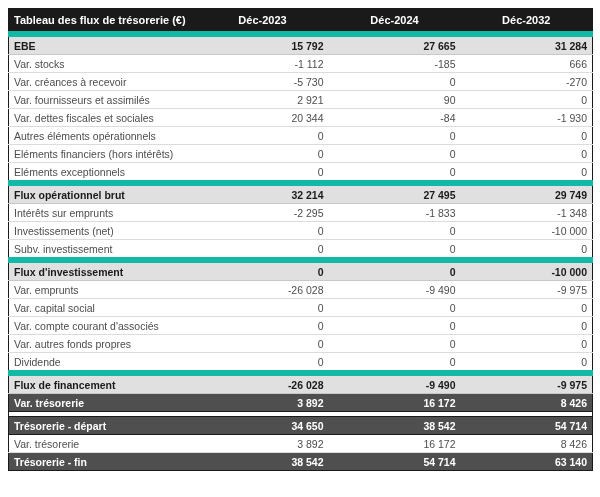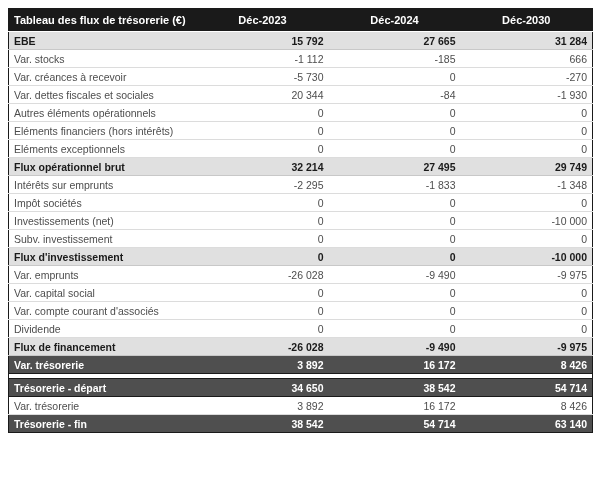--- a/index.html
+++ b/index.html
@@ -49,21 +49,21 @@
 
   tr.row-normal td {
     background: #ffffff;
     color: #4d4d4d;
     border-bottom: 1px solid #dcdcdc;
   }
   tr.row-subtotal td {
     background: #e0e0e0;
     color: #1a1a1a;
     font-weight: bold;
-    border-top: 1px solid #14b8a6;
+    border-top: 6px solid #14b8a6;
     border-bottom: 1px solid #c8c8c8;
   }
   tr.row-total td {
     background: #4f4f4f;
     color: #ffffff;
     font-weight: bold;
     border-top: 1px solid #1a1a1a;
     border-bottom: 1px solid #1a1a1a;
   }
   tr.row-spacer td {
@@ -83,21 +83,21 @@
       <col class="c-num">
       <col class="c-num">
       <col class="c-num">
     </colgroup>
     <thead>
       <tr>
         <th class="label">Tableau des flux de trésorerie (€)</th>
 
       <th class="num">Déc-2023</th>
           <th class="num">Déc-2024</th>
-          <th class="num">Déc-2030</th>
+          <th class="num">Déc-2032</th>
         </tr>
     </thead>
     <tbody id="table-body">
 
     <tr class="row-subtotal">
           <td class="label">EBE</td>
           <td class="num">15 792</td>
           <td class="num">27 665</td>
           <td class="num">31 284</td>
         </tr>
@@ -107,20 +107,26 @@
           <td class="num">-185</td>
           <td class="num">666</td>
         </tr>
         <tr class="row-normal">
           <td class="label">Var. créances à recevoir</td>
           <td class="num">-5 730</td>
           <td class="num">0</td>
           <td class="num">-270</td>
         </tr>
         <tr class="row-normal">
+          <td class="label">Var. fournisseurs et assimilés</td>
+          <td class="num">2 921</td>
+          <td class="num">90</td>
+          <td class="num">0</td>
+        </tr>
+        <tr class="row-normal">
           <td class="label">Var. dettes fiscales et sociales</td>
           <td class="num">20 344</td>
           <td class="num">-84</td>
           <td class="num">-1 930</td>
         </tr>
         <tr class="row-normal">
           <td class="label">Autres éléments opérationnels</td>
           <td class="num">0</td>
           <td class="num">0</td>
           <td class="num">0</td>
@@ -143,26 +149,20 @@
           <td class="num">27 495</td>
           <td class="num">29 749</td>
         </tr>
         <tr class="row-normal">
           <td class="label">Intérêts sur emprunts</td>
           <td class="num">-2 295</td>
           <td class="num">-1 833</td>
           <td class="num">-1 348</td>
         </tr>
         <tr class="row-normal">
-          <td class="label">Impôt sociétés</td>
-          <td class="num">0</td>
-          <td class="num">0</td>
-          <td class="num">0</td>
-        </tr>
-        <tr class="row-normal">
           <td class="label">Investissements (net)</td>
           <td class="num">0</td>
           <td class="num">0</td>
           <td class="num">-10 000</td>
         </tr>
         <tr class="row-normal">
           <td class="label">Subv. investissement</td>
           <td class="num">0</td>
           <td class="num">0</td>
           <td class="num">0</td>
@@ -180,20 +180,26 @@
           <td class="num">-9 975</td>
         </tr>
         <tr class="row-normal">
           <td class="label">Var. capital social</td>
           <td class="num">0</td>
           <td class="num">0</td>
           <td class="num">0</td>
         </tr>
         <tr class="row-normal">
           <td class="label">Var. compte courant d'associés</td>
+          <td class="num">0</td>
+          <td class="num">0</td>
+          <td class="num">0</td>
+        </tr>
+        <tr class="row-normal">
+          <td class="label">Var. autres fonds propres</td>
           <td class="num">0</td>
           <td class="num">0</td>
           <td class="num">0</td>
         </tr>
         <tr class="row-normal">
           <td class="label">Dividende</td>
           <td class="num">0</td>
           <td class="num">0</td>
           <td class="num">0</td>
         </tr>

